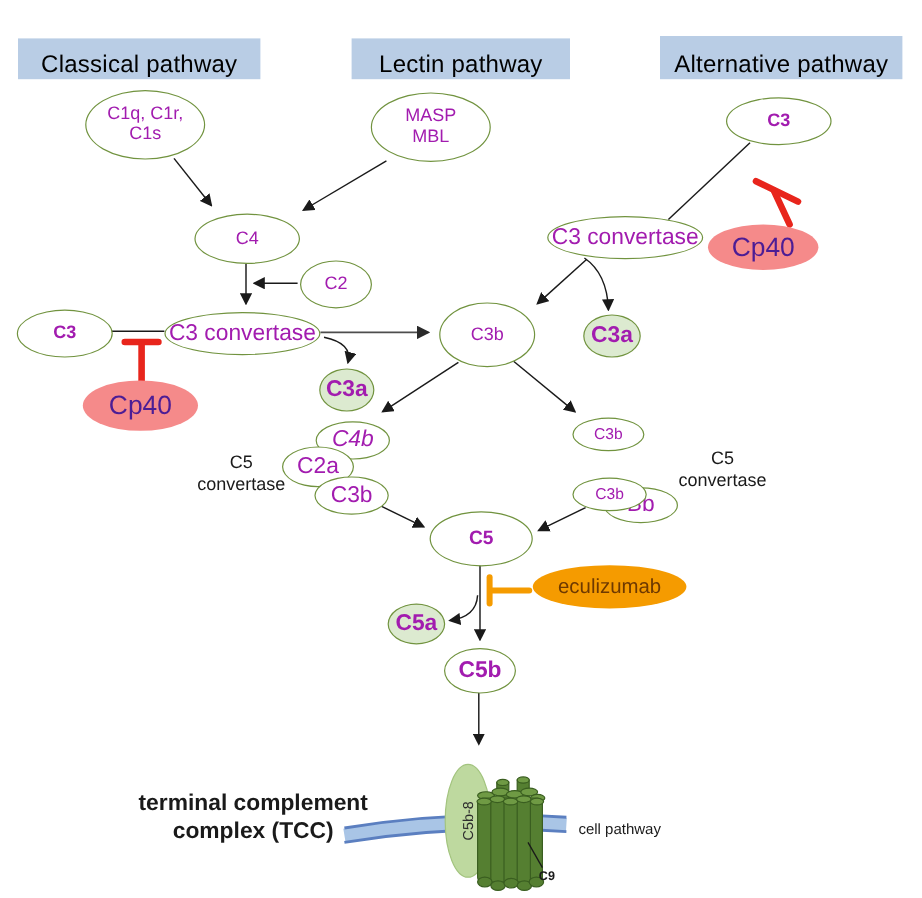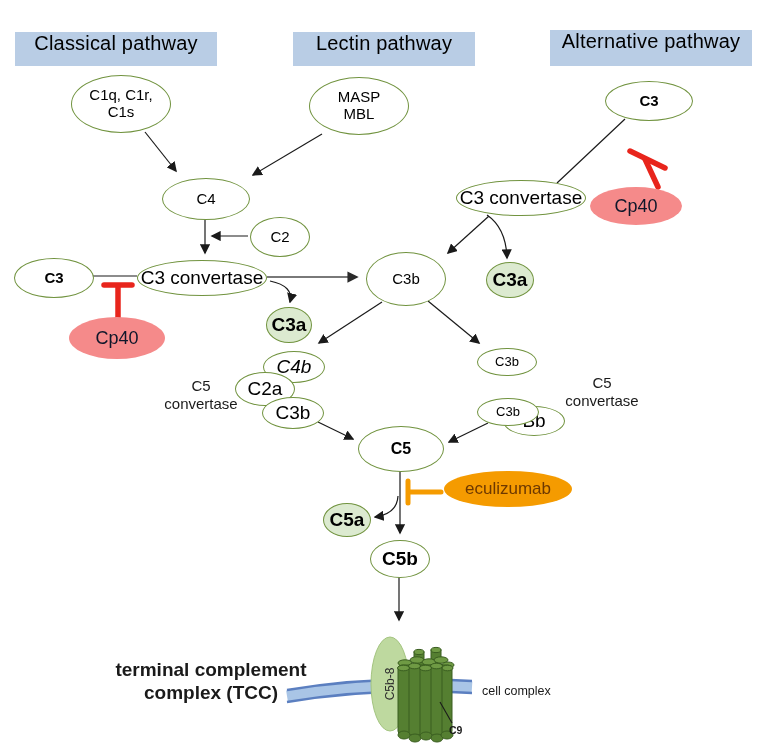--- a/index.html
+++ b/index.html
@@ -3,33 +3,33 @@
 <meta charset="utf-8">
 <style>
   html,body{margin:0;padding:0;background:#fff;}
   .canvas{
     position:relative;width:768px;height:748px;background:#ffffff;overflow:hidden;
     font-family:"Liberation Sans",sans-serif;color:#111;
   }
   .layer-svg{position:absolute;left:0;top:0;z-index:0;}
   .hdr{
     position:absolute;z-index:1;background:#b9cde5;color:#000;
-    display:flex;align-items:flex-start;justify-content:center;
+    display:flex;align-items:flex-end;justify-content:center;
     font-size:20px;letter-spacing:.2px;
   }
   .node{
     position:absolute;z-index:1;border:1.6px solid #71933f;border-radius:50%;
     background:#fff;display:flex;align-items:center;justify-content:center;
-    text-align:center;font-size:15px;line-height:1.12;white-space:pre-line;color:#000000;
+    text-align:center;font-size:15px;line-height:1.12;white-space:pre-line;color:#a21caf;
   }
   .node.sm{font-size:19px;}
   .node.xs{font-size:13px;}
   .node.bold{font-weight:bold;}
   .node.green{background:#dcead0;font-weight:bold;}
-  .node.red{background:#f58a8a;border:none;color:#0f172a;font-size:18px;}
+  .node.red{background:#f58a8a;border:none;color:#4c1d95;font-size:22px;}
   .node.orange{background:#f59b00;border:none;color:#6e3900;font-size:17px;}
   .lbl{
     position:absolute;z-index:2;white-space:pre-line;text-align:center;
     color:#1a1a1a;line-height:1.2;
   }
   .lbl.conv{font-size:15px;}
   .lbl.tcc{font-weight:bold;font-size:19px;line-height:1.22;}
   .lbl.memb{font-size:12.5px;text-align:left;}
   .lbl.c9{font-size:10.5px;text-align:left;font-weight:bold;}
   .lbl.c5b8{
@@ -165,17 +165,17 @@
   <div class="node orange" style="left:444px;top:471px;width:128px;height:36px;">eculizumab</div>
   <div class="node sm green" style="left:323px;top:503px;width:46px;height:32px;">C5a</div>
   <div class="node sm" style="left:370px;top:540px;width:58px;height:36px;font-weight:bold;">C5b</div>
 
   <div class="lbl conv" style="left:150px;top:377px;width:102px;">C5
 convertase</div>
   <div class="lbl conv" style="left:551px;top:374px;width:102px;">C5
 convertase</div>
   <div class="lbl tcc" style="left:105px;top:658px;width:212px;">terminal complement
 complex (TCC)</div>
-  <div class="lbl memb" style="left:482px;top:684px;width:95px;">cell complex</div>
+  <div class="lbl memb" style="left:482px;top:684px;width:95px;">cell pathway</div>
   <div class="lbl c9" style="left:449px;top:724px;width:24px;">C9</div>
   <div class="lbl c5b8" style="left:390px;top:684px;">C5b-8</div>
 
 </div>
 
 </body></html>

